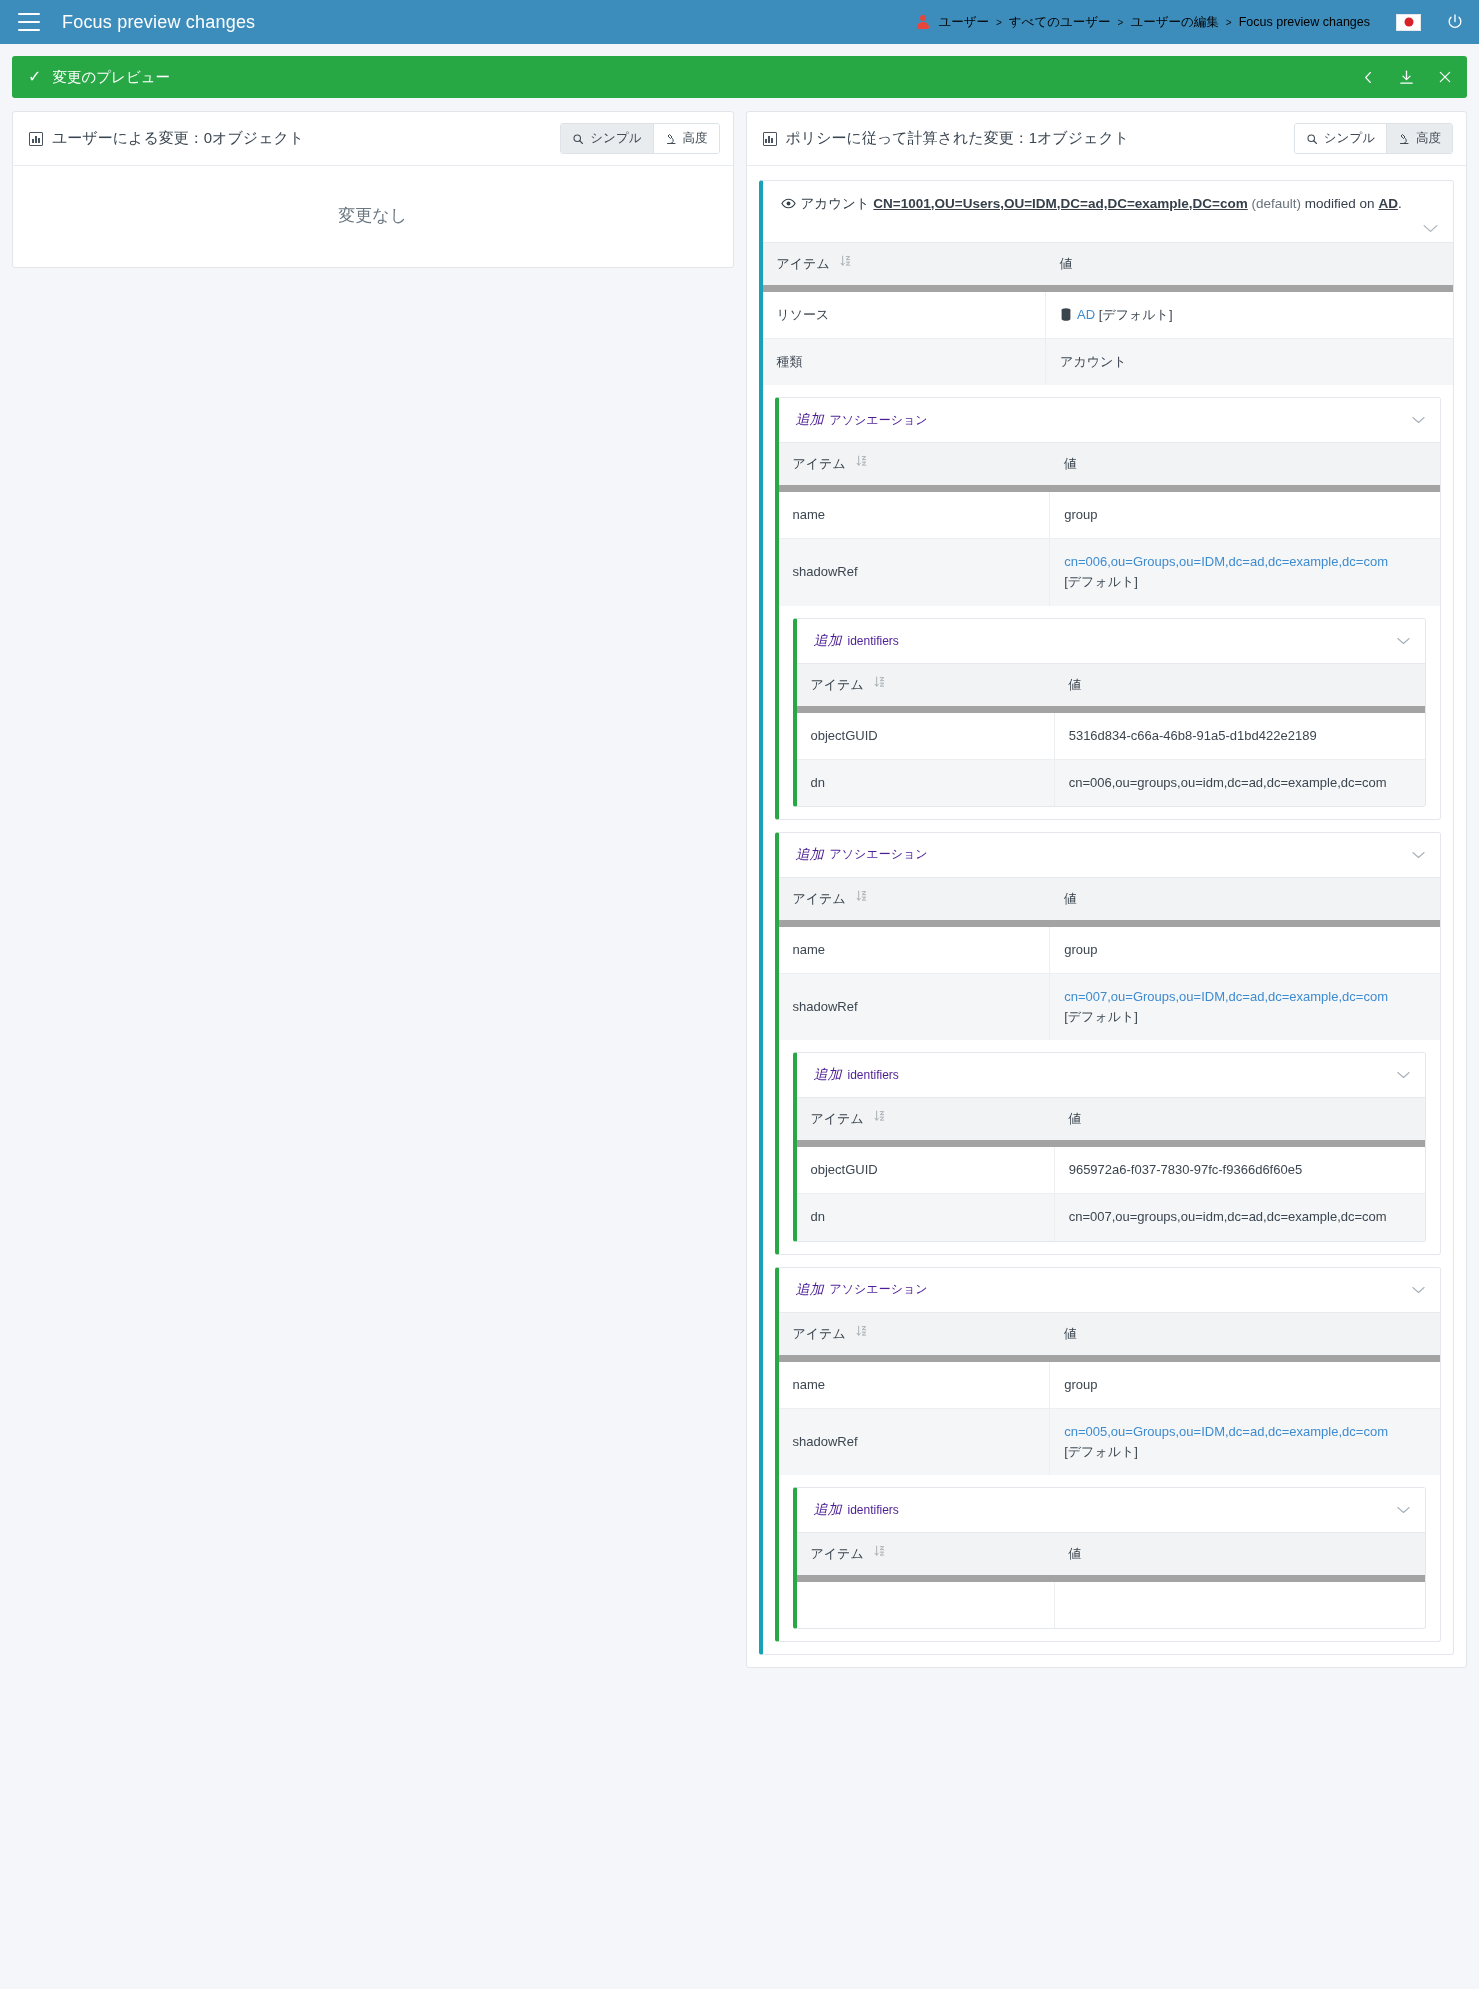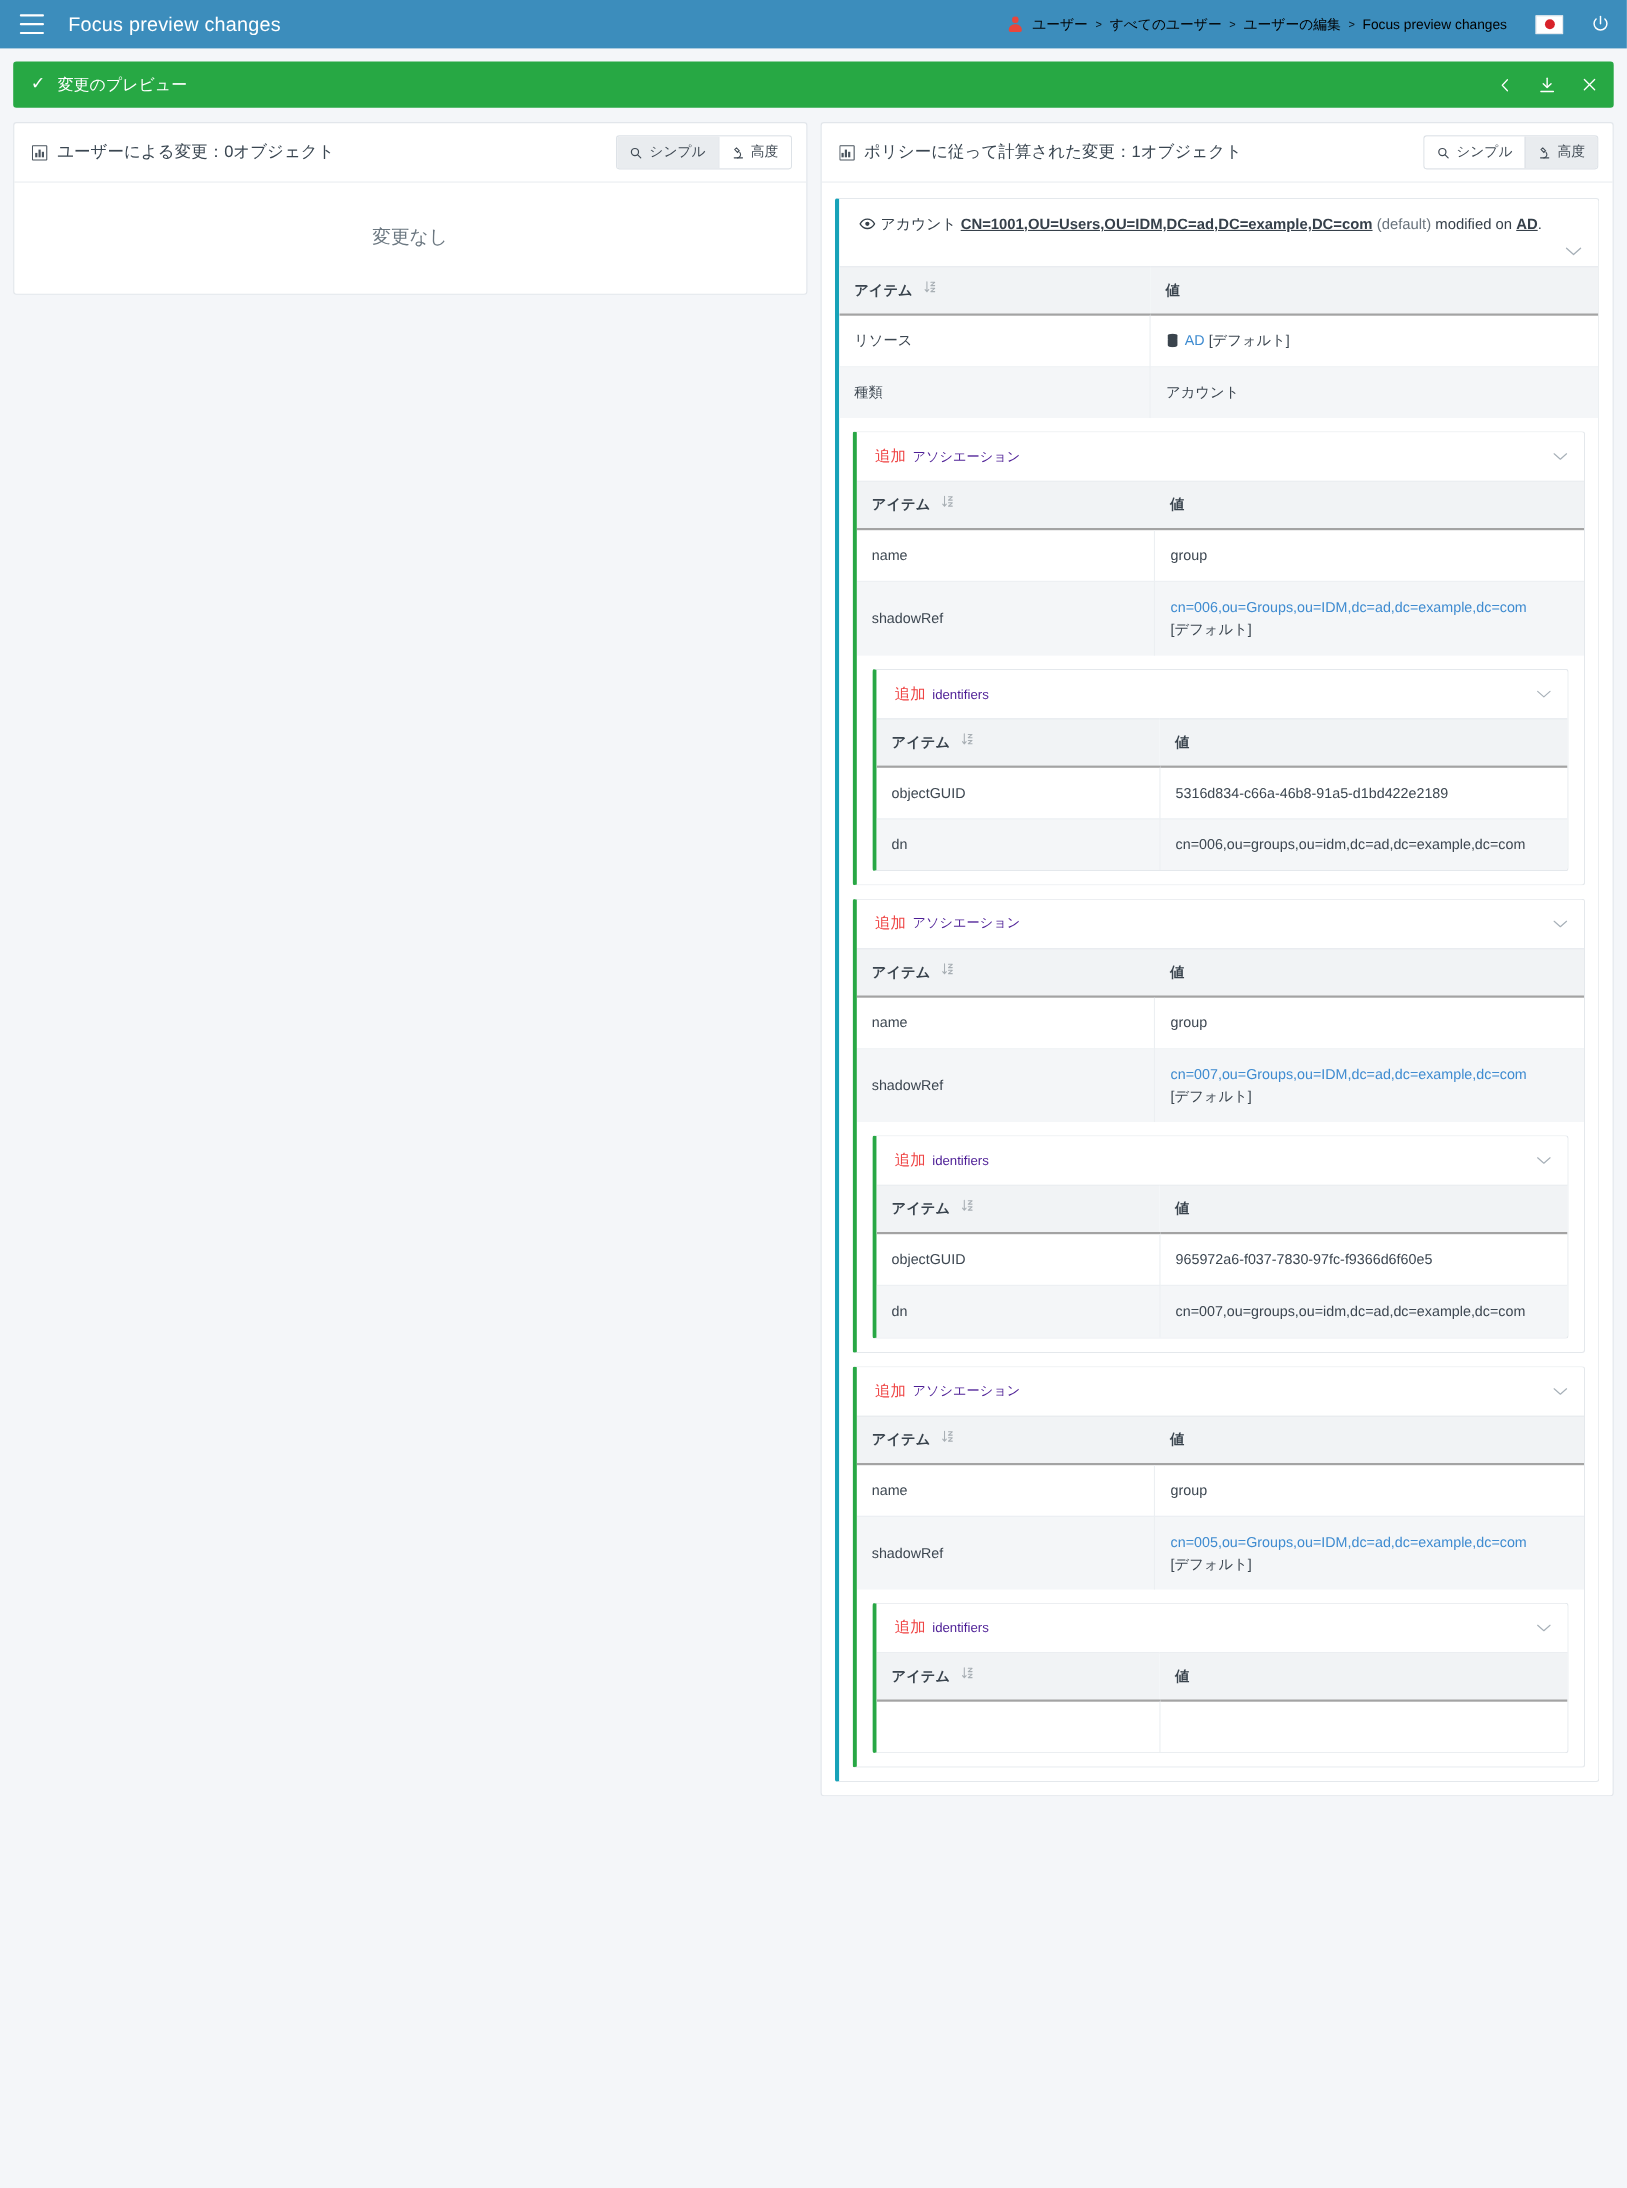--- a/index.html
+++ b/index.html
@@ -219,26 +219,26 @@
   
   table.kv {
     width: 100%;
     border-collapse: collapse;
     table-layout: fixed;
     font-size: 13px;
   }
   table.kv th {
     background: #f1f3f5;
     text-align: left;
-    font-weight: 700;
+    font-weight: 400;
     font-size: 13px;
     color: #39434d;
     padding: 12px 14px;
     border-top: 1px solid #e6eaee;
-    border-bottom: 2px solid #a3a3a3;
+    border-bottom: 7px solid #a3a3a3;
   }
   table.kv th:first-child { width: 41%; }
   table.kv th .sort {
     display: inline-block;
     margin-left: 7px;
     vertical-align: 1px;
     opacity: .55;
   }
   table.kv td {
     padding: 13px 14px;
@@ -262,21 +262,21 @@
     border-radius: 3px;
     background: #ffffff;
     overflow: hidden;
   }
   .delta > .delta-head {
     display: flex;
     align-items: center;
     padding: 13px 14px 13px 17px;
     background: #ffffff;
   }
-  .delta-head .op { font-size: 14px; font-weight: 400; color: #ef4444; }
+  .delta-head .op { font-size: 14px; font-weight: 400; color: #4c1d95; font-style: italic; }
   .delta-head .kind { font-size: 12px; color: #4c1d95; margin-left: 6px; }
   .delta-head .chev { margin-left: auto; cursor: pointer; line-height: 0; }
   .delta .delta { margin: 12px 14px 12px 14px; }
 </style>
 </head>
 <body>
 
 <div class="topbar">
   <div class="hamburger">
     <span></span>

